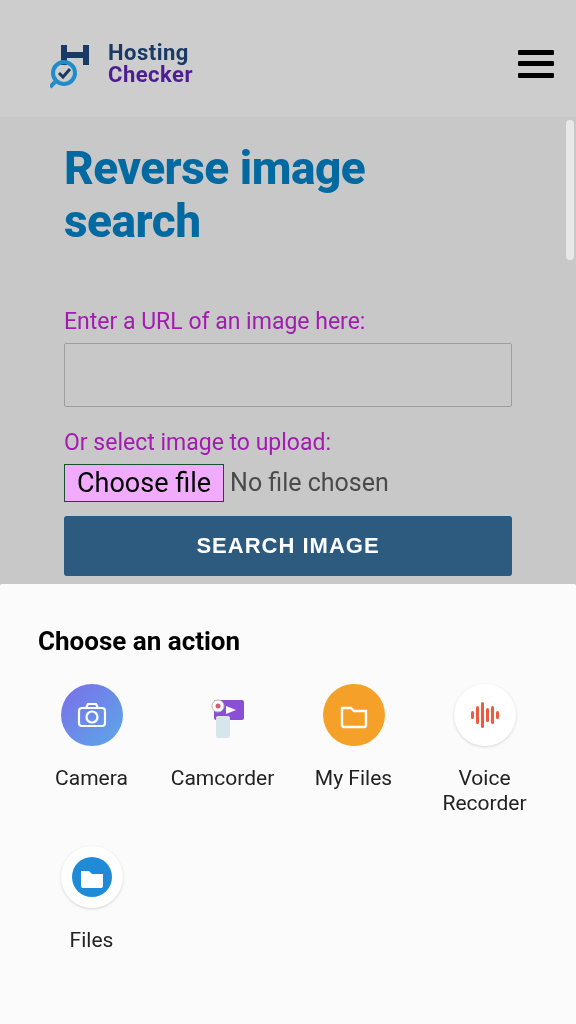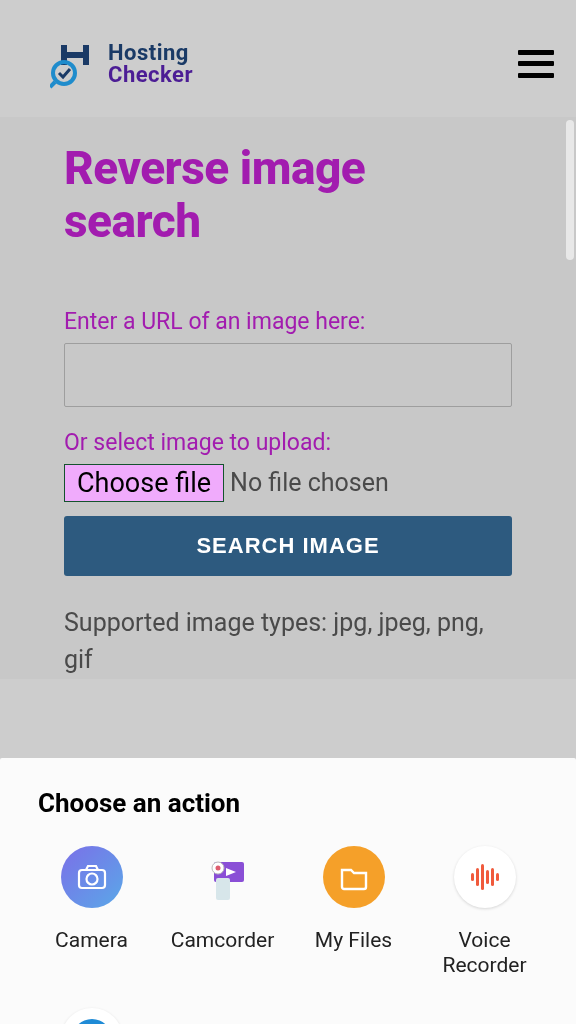--- a/index.html
+++ b/index.html
@@ -22,21 +22,21 @@
   .hamburger { width: 36px; height: 28px; display: flex; flex-direction: column; justify-content: space-between; margin-right: 6px; cursor: pointer; }
   .hamburger span { display: block; height: 5px; background: #000; border-radius: 1px; }
 
   .content {
     background: #c8c8c8;
     padding: 25px 0 0 0;
   }
   .page-title {
     font-size: 46px;
     font-weight: 800;
-    color: #a21caf;
+    color: #0369a1;
     line-height: 1.15;
     margin: 0 64px 60px 64px;
     letter-spacing: -0.5px;
   }
   .label {
     font-size: 23px;
     color: #a21caf;
     margin: 0 64px 8px 64px;
   }
   .url-input {
@@ -96,24 +96,24 @@
     height: 140px;
     background: #e8e8e8;
     border-radius: 4px;
   }
 
   .sheet {
     position: absolute;
     left: 0;
     right: 0;
     bottom: 0;
-    height: 266px;
+    height: 440px;
     background: #fbfbfb;
     border-radius: 2px 2px 0 0;
-    padding: 30px 38px 20px 38px;
+    padding: 42px 38px 20px 38px;
   }
   .sheet-title {
     font-size: 26px;
     font-weight: 700;
     color: #000;
     margin-bottom: 28px;
   }
   .action-grid {
     display: grid;
     grid-template-columns: repeat(4, 1fr);

